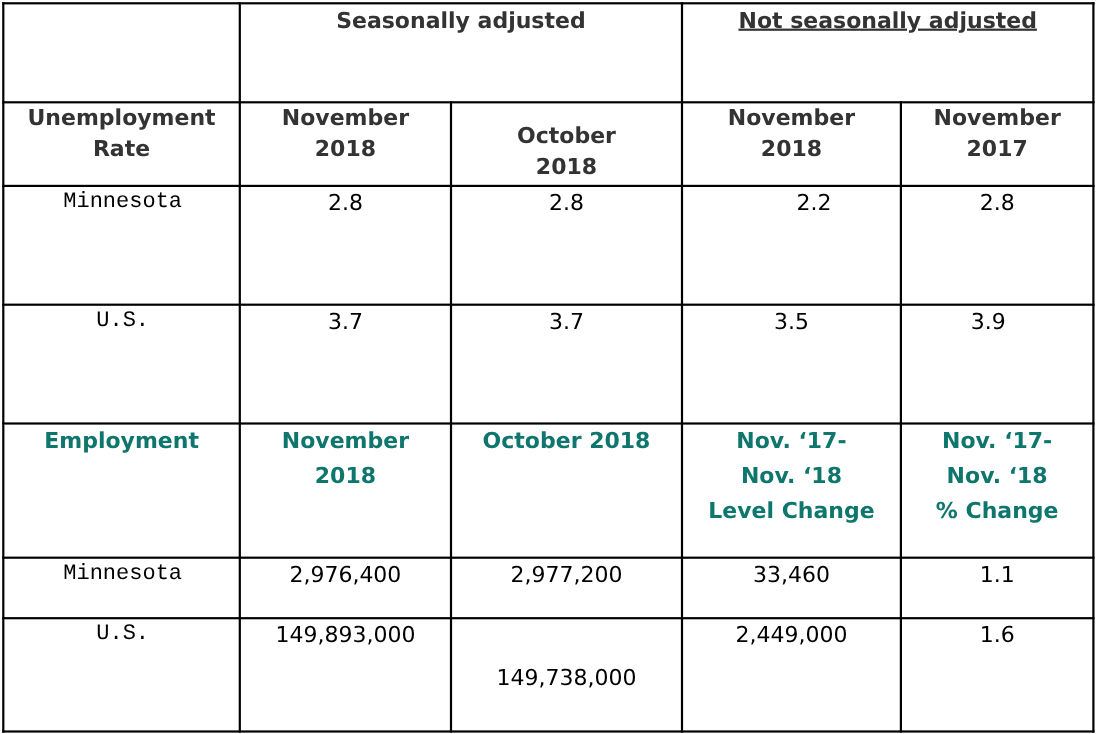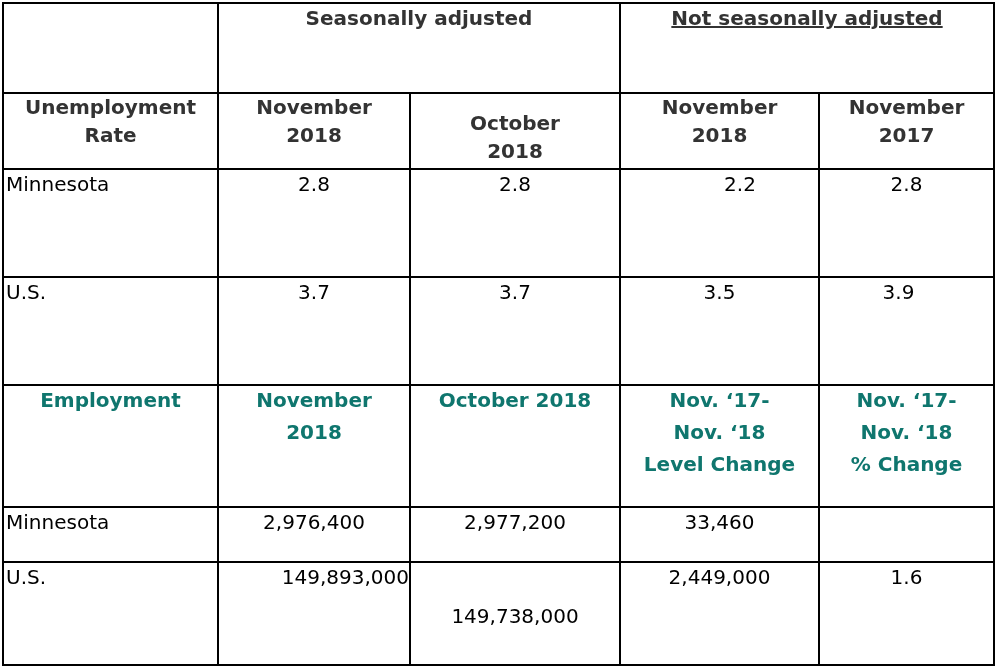--- a/index.html
+++ b/index.html
@@ -4,21 +4,21 @@
 <style>
   html, body { margin: 0; padding: 0; background: #ffffff; }
   body { width: 998px; height: 667px; overflow: hidden; position: relative;
          font-family: "DejaVu Sans", sans-serif; }
   .grid { position: absolute; left: 0; top: 0; width: 998px; height: 667px; }
   .hline, .vline { position: absolute; background: #000; }
   .cell { position: absolute; box-sizing: border-box; font-size: 20px; line-height: 28px; color: #000; }
   .hdr-grey { font-weight: bold; color: #333333; text-align: center; }
   .hdr-black { font-weight: bold; color: #0f766e; text-align: center; line-height: 32px; }
   .center { text-align: center; }
-  .left { text-align: left; padding-left: 2px; }
+  .left { text-align: center; padding-left: 2px; font-family: Liberation Mono, monospace; }
 </style>
 </head>
 <body>
 
 <div class="grid">
 
   <div class="hline" style="left:2px;top:2px;width:993px;height:2px;"></div>
   <div class="hline" style="left:2px;top:92px;width:993px;height:2px;"></div>
   <div class="hline" style="left:2px;top:168px;width:993px;height:2px;"></div>
   <div class="hline" style="left:2px;top:276px;width:993px;height:2px;"></div>
@@ -84,19 +84,20 @@
   <div class="cell hdr-black" style="left:820px;top:384px;width:173px;">
     <div>Nov. ‘17-</div>
     <div>Nov. ‘18</div>
     <div>% Change</div>
   </div>
 
   <div class="cell left" style="left:4px;top:508px;width:213px;">Minnesota</div>
   <div class="cell center" style="left:219px;top:508px;width:190px;">2,976,400</div>
   <div class="cell center" style="left:411px;top:508px;width:208px;">2,977,200</div>
   <div class="cell center" style="left:621px;top:508px;width:197px;">33,460</div>
+  <div class="cell center" style="left:820px;top:508px;width:173px;">1.1</div>
 
   <div class="cell left" style="left:4px;top:563px;width:213px;">U.S.</div>
-  <div class="cell center" style="left:219px;top:563px;width:190px;text-align:right;">149,893,000</div>
+  <div class="cell center" style="left:219px;top:563px;width:190px;">149,893,000</div>
   <div class="cell center" style="left:411px;top:563px;width:208px;margin-top:39px;">149,738,000</div>
   <div class="cell center" style="left:621px;top:563px;width:197px;">2,449,000</div>
   <div class="cell center" style="left:820px;top:563px;width:173px;">1.6</div>
 </div>
 
 </body></html>

